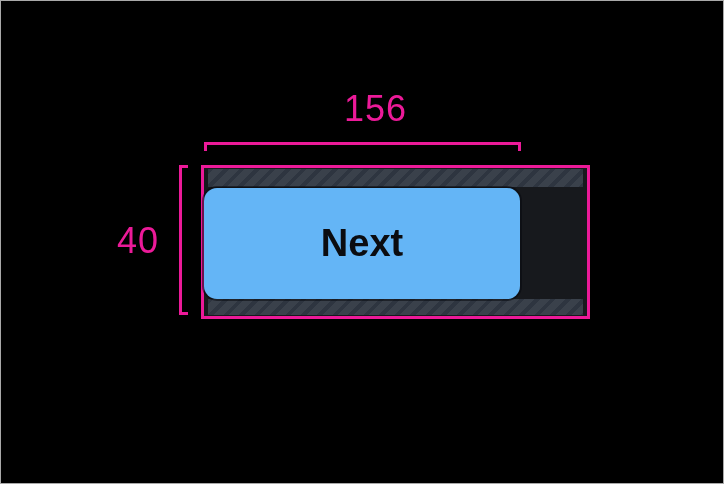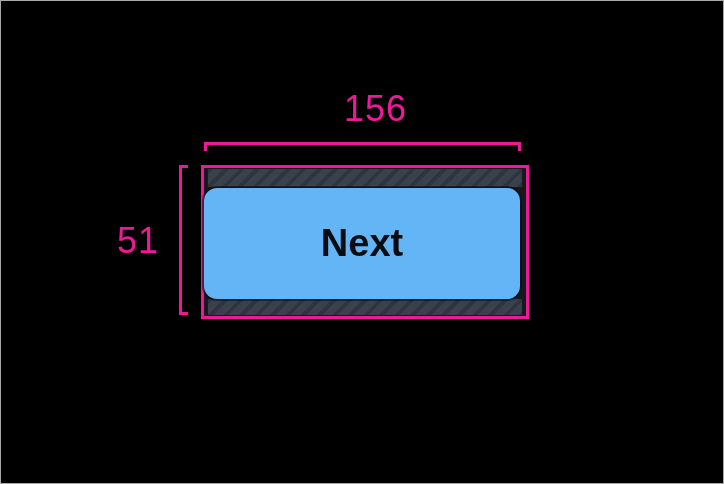--- a/index.html
+++ b/index.html
@@ -39,21 +39,21 @@
   .v-dim{
     position:absolute;
     left:178px;top:164px;width:9px;height:150px;
     box-sizing:border-box;
     border-left:3px solid var(--accent,#ec1a99);
     border-top:3px solid var(--accent,#ec1a99);
     border-bottom:3px solid var(--accent,#ec1a99);
   }
   .target-box{
     position:absolute;
-    left:200px;top:164px;width:328px;height:154px;
+    left:200px;top:164px;width:389px;height:154px;
     box-sizing:border-box;
     border:3px solid var(--accent,#ec1a99);
     background:#17191d;
     padding-left:16px;
   }
   .hatch{
     position:absolute;
     left:4px;right:4px;height:18px;
     background:repeating-linear-gradient(
       135deg,
@@ -83,21 +83,21 @@
 </style>
 </head>
 <body>
 
 <div class="page">
 
   <div class="dim-label width-label">156</div>
 
   <div class="h-dim"></div>
 
-  <div class="dim-label height-label">51</div>
+  <div class="dim-label height-label">40</div>
 
   <div class="v-dim"></div>
 
   <div class="target-box">
 
     <div class="hatch top"></div>
 
     <div class="hatch bottom"></div>
 
     <button class="next-btn">Next</button>

